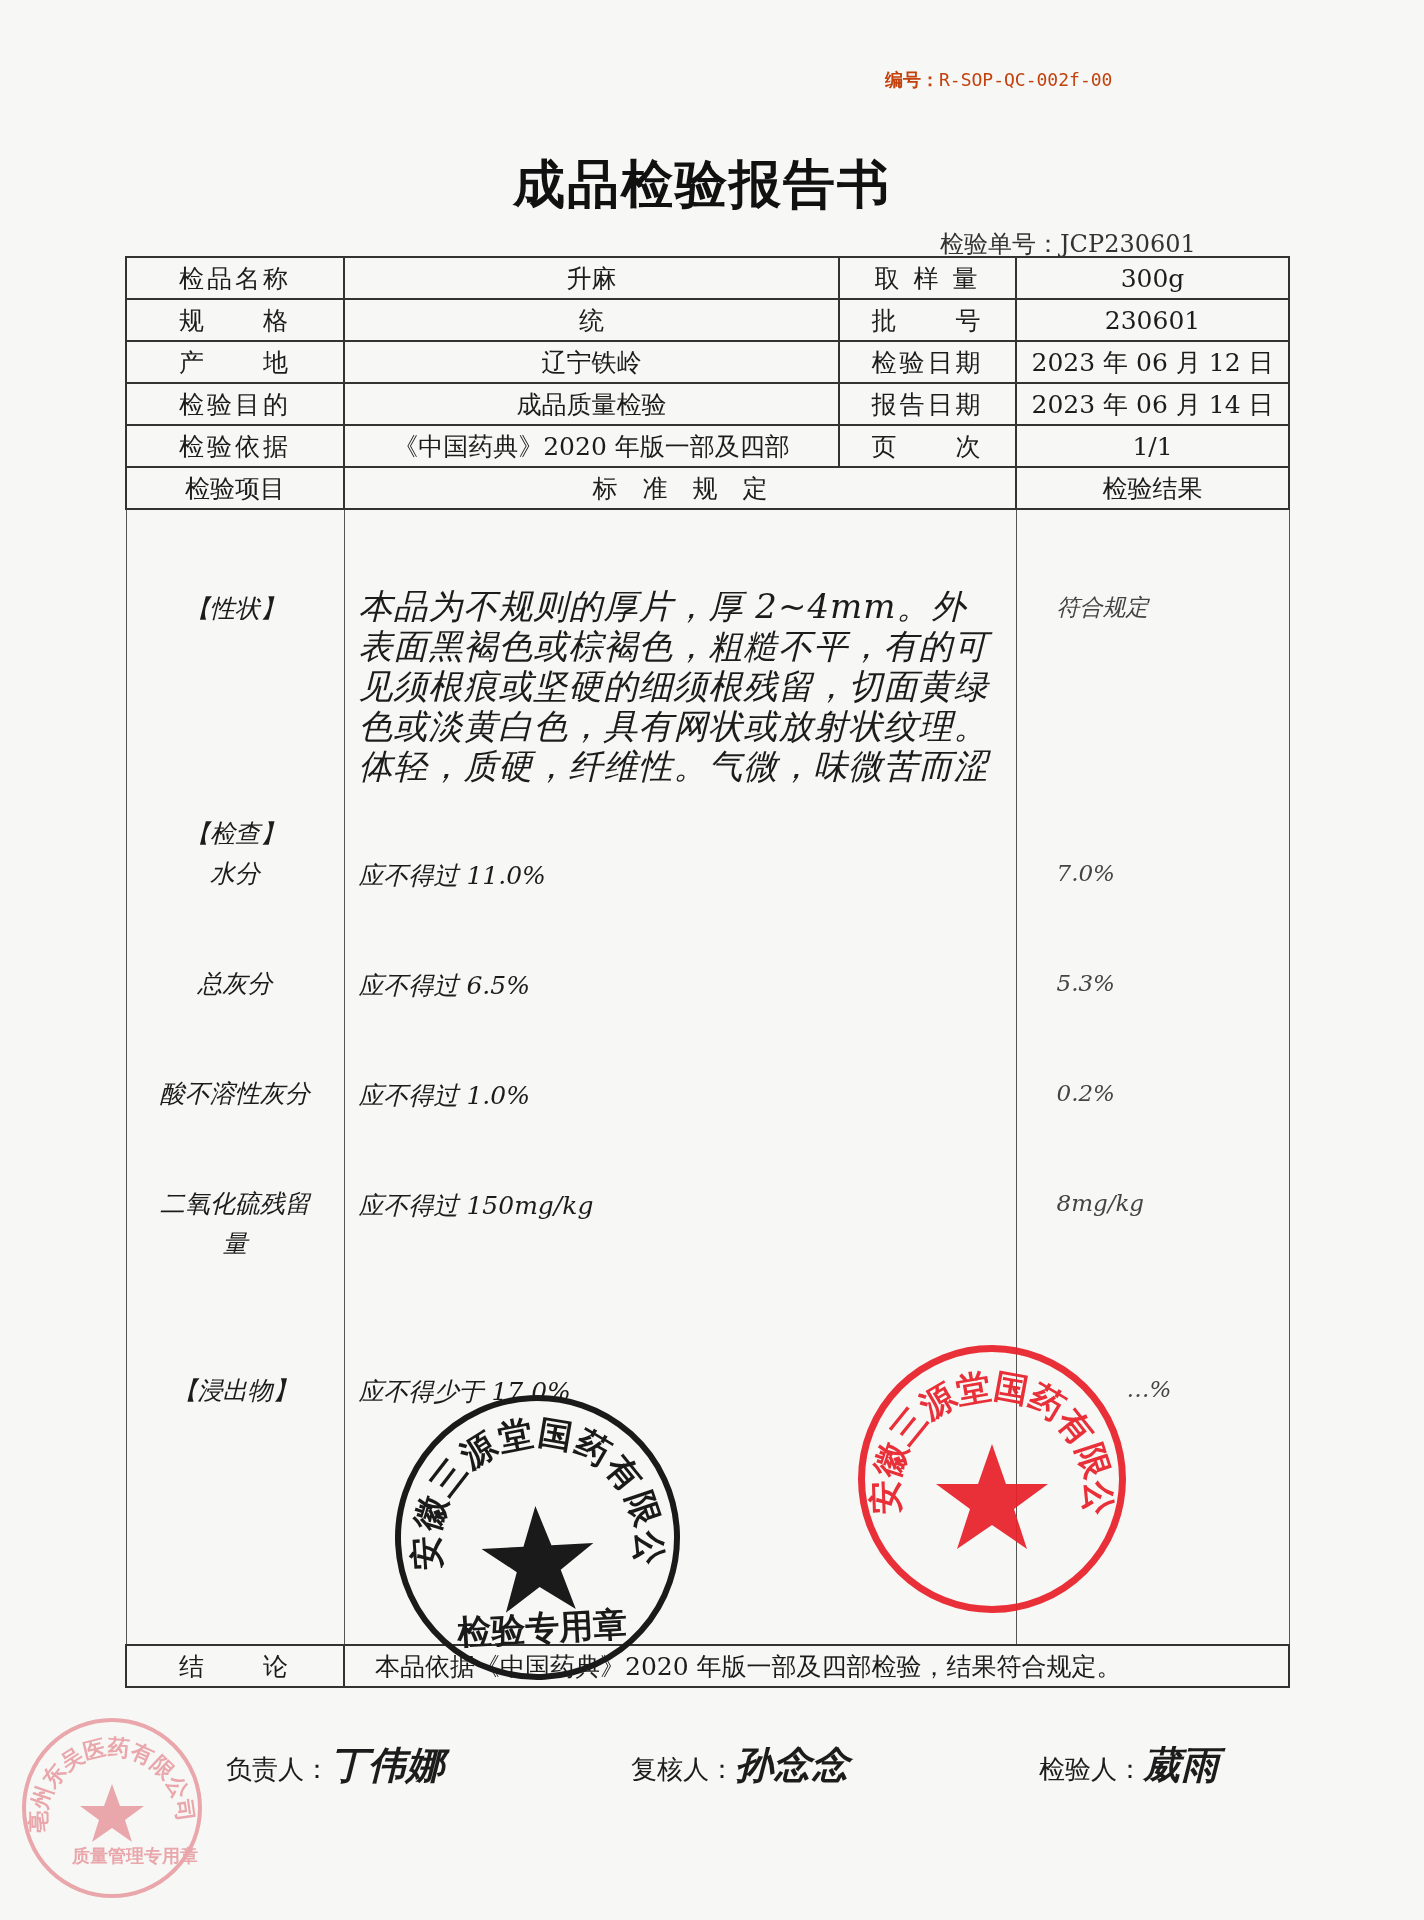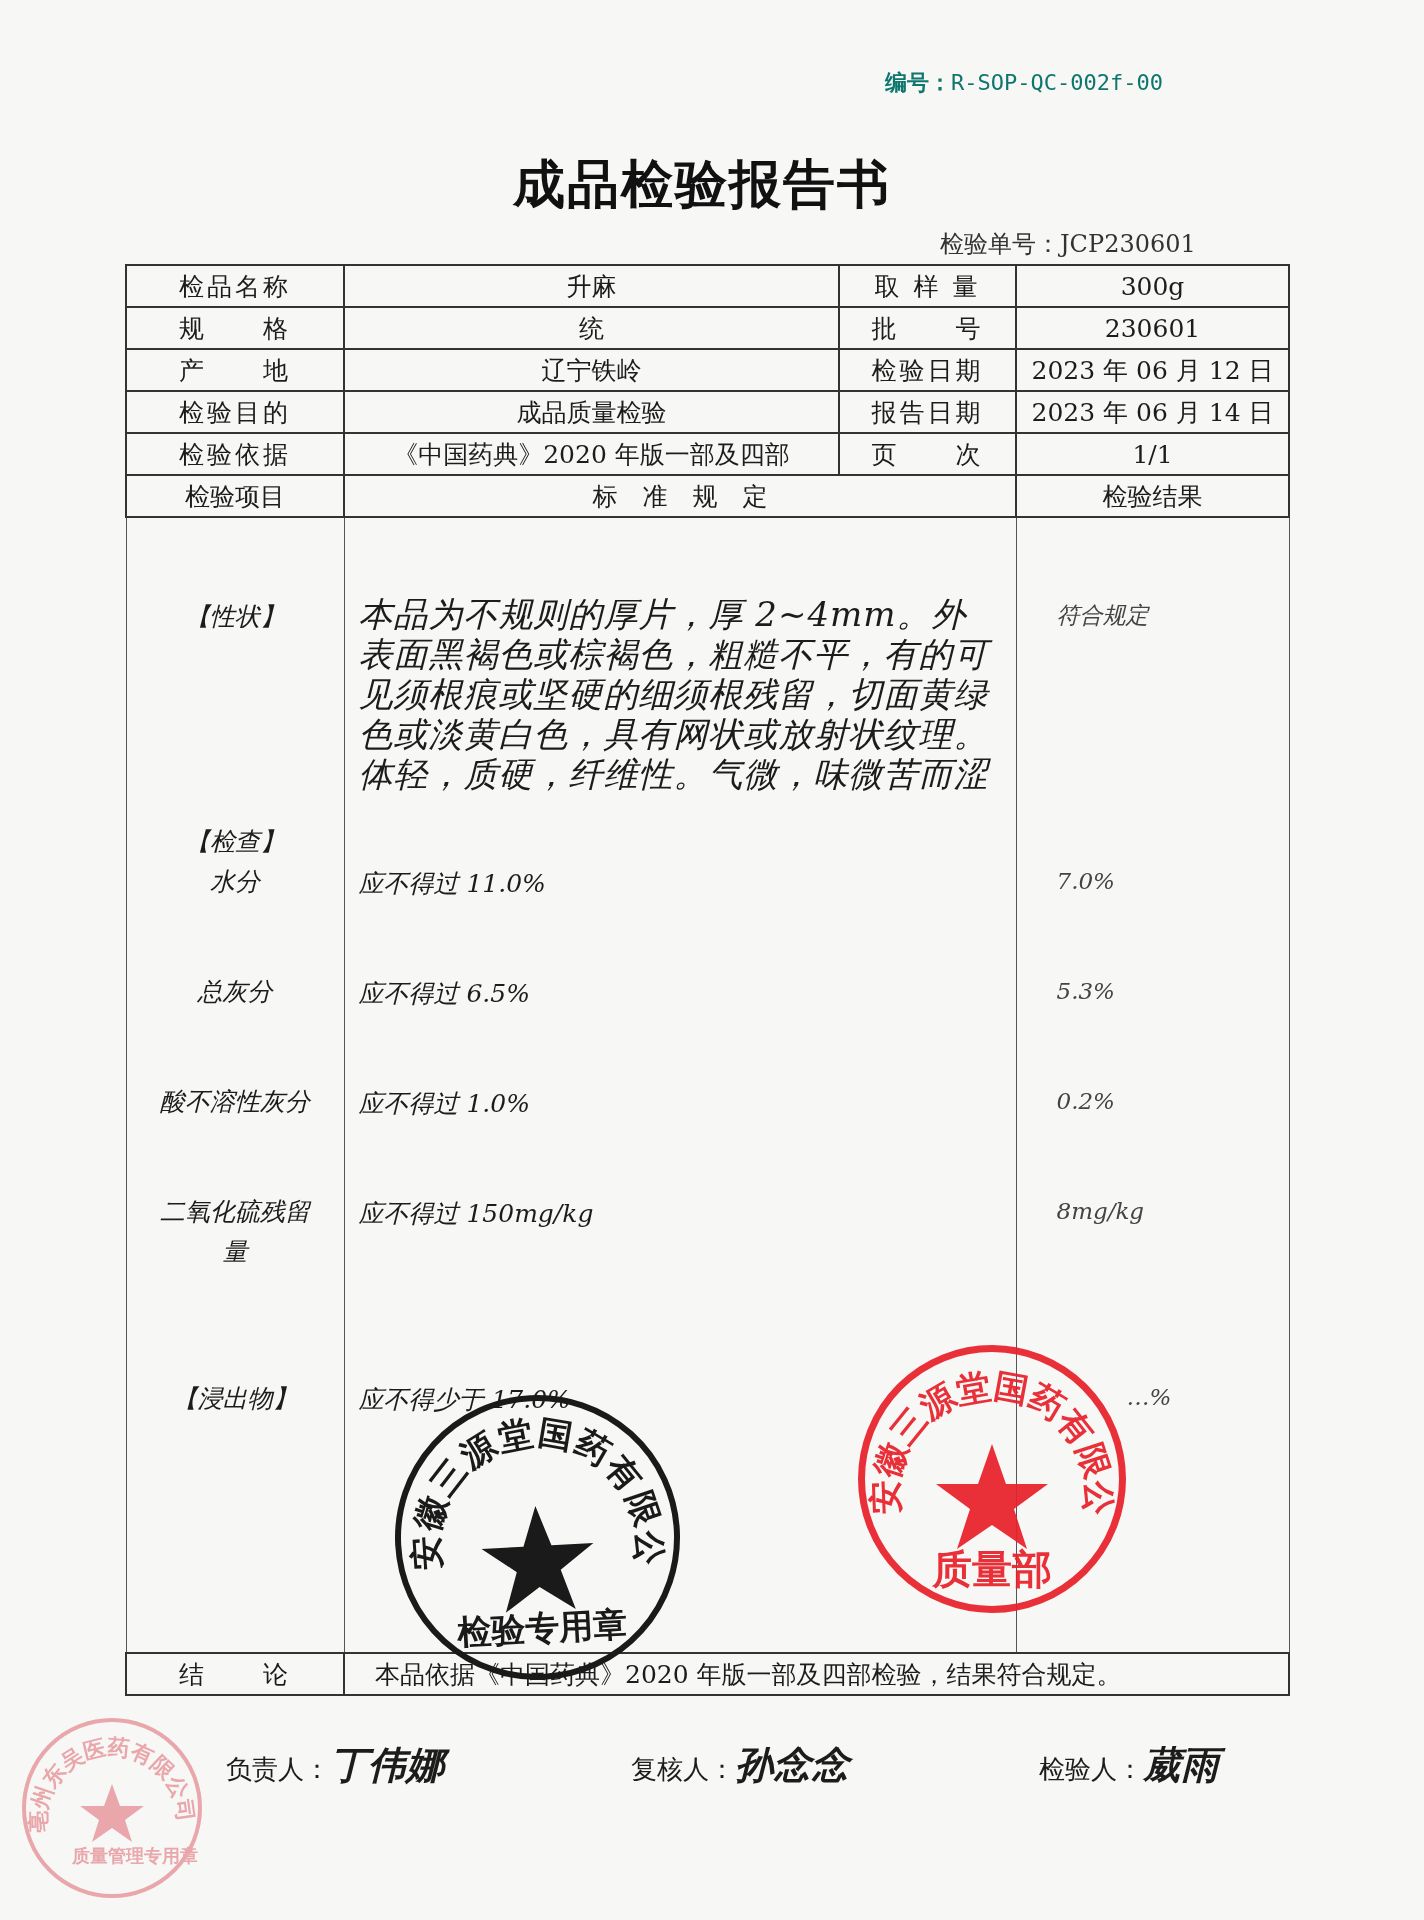--- a/index.html
+++ b/index.html
@@ -1,24 +1,24 @@
 <!DOCTYPE html>
 <html><head>
 <meta charset="utf-8">
 <style>
   html,body{margin:0;padding:0;}
   body{width:1424px;height:1920px;background:#f7f7f5;position:relative;overflow:hidden;
     font-family:"DejaVu Serif","Liberation Serif",serif;color:#1c1c1c;}
   .abs{position:absolute;}
-  .docno{left:885px;top:68px;font-size:22px;color:#0f766e;font-family:"DejaVu Sans Mono","Liberation Mono",monospace;letter-spacing:0px;}
+  .docno{left:885px;top:68px;font-size:18px;color:#c2410c;font-family:"DejaVu Sans Mono","Liberation Mono",monospace;letter-spacing:0px;}
   .docno .k{font-family:"DejaVu Sans","Liberation Sans",sans-serif;font-weight:bold;}
   .title{left:0;width:1424px;top:150px;text-align:center;font-size:52px;font-weight:bold;font-family:"DejaVu Sans","Liberation Sans",sans-serif;letter-spacing:2px;color:#111;padding-left:0;}
   .title span{display:inline-block;margin-left:-20px;}
   .inspno{left:940px;top:228px;font-size:24px;color:#333;}
-  table.main{position:absolute;left:125px;top:264px;width:1163px;border-collapse:collapse;table-layout:fixed;}
+  table.main{position:absolute;left:125px;top:256px;width:1163px;border-collapse:collapse;table-layout:fixed;}
   table.main td{border:2px solid #333;font-size:25px;padding:0;vertical-align:middle;}
   .hdr td{height:40px;text-align:center;}
   .lab{letter-spacing:3px;}
   .body-row td{border-top:3px solid #333;border-bottom:none;vertical-align:top;}
   .body-row td.c1,.body-row td.c2,.body-row td.c3{border-left:1.5px solid #555;border-right:1.5px solid #555;font-style:italic;}
   .col-left{position:relative;height:1134px;}
   .item{position:absolute;left:0;width:100%;text-align:center;font-size:25px;line-height:38px;}
   .std{position:absolute;left:14px;font-size:25px;line-height:40px;}
   .res{position:absolute;left:40px;font-size:23px;color:#444;}
   .desc{position:absolute;left:14px;top:76px;width:640px;font-size:34px;line-height:40px;letter-spacing:1px;}
@@ -141,21 +141,20 @@
 <div class="abs stamp" style="left:858px;top:1345px;width:268px;height:268px;border:7px solid #e8202a;box-sizing:border-box;opacity:0.92;">
   <svg width="254" height="254" viewBox="0 0 254 254" style="position:absolute;left:0;top:0">
     <defs>
         <path id="arcR" d="M 35 165 A 95 95 0 1 1 219 165"></path>
       </defs>
     <text font-size="34" font-weight="bold" fill="#e8202a" font-family="DejaVu Sans, sans-serif">
       <textPath href="#arcR" startOffset="1%" id="redRing">安徽三源堂国药有限公司</textPath>
     </text>
     <polygon points="127,92 141,132 183,132 149,157 162,197 127,173 92,197 105,157 71,132 113,132" fill="#e8202a"></polygon>
   </svg>
-  <div class="stamp-text" style="left:0;width:254px;top:190px;text-align:center;font-size:40px;color:#e8202a;">质量部</div>
 </div>
 
 <div class="abs stamp" style="left:22px;top:1718px;width:180px;height:180px;border:4px solid #e79aa0;box-sizing:border-box;opacity:0.85;">
   <svg width="172" height="172" viewBox="0 0 172 172" style="position:absolute;left:0;top:0">
     <defs>
         <path id="arcP" d="M 22 115 A 66 66 0 1 1 150 115"></path>
       </defs>
     <text font-size="22" font-weight="bold" fill="#e79aa0" font-family="DejaVu Sans, sans-serif">
       <textPath href="#arcP" startOffset="2%" id="pinkRing">亳州东吴医药有限公司</textPath>
     </text>

